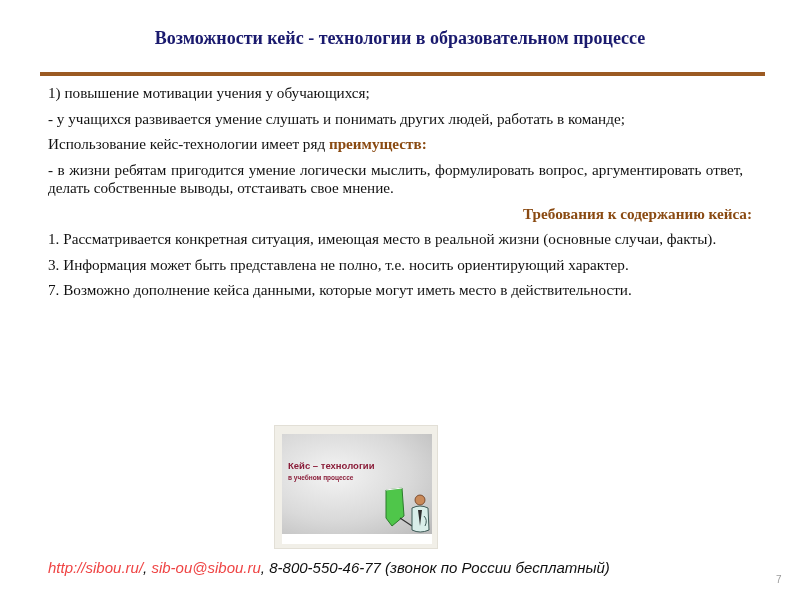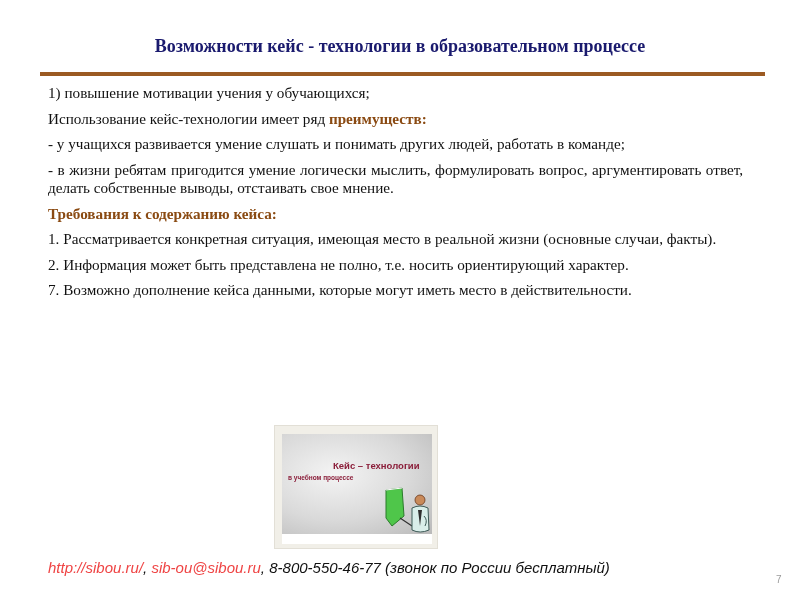--- a/index.html
+++ b/index.html
@@ -19,21 +19,20 @@
       position: absolute;
       left: 0;
       top: 28px;
       width: 800px;
       text-align: center;
       font-family: "Liberation Serif", serif;
       font-weight: bold;
       font-size: 18px;
       color: #1a1a6e;
       letter-spacing: 0;
-      margin-top: 8px;
     }
     .title-rule {
       position: absolute;
       left: 40px;
       top: 72px;
       width: 725px;
       height: 4px;
       background: #9b5a22;
     }
     .content {
@@ -51,21 +50,21 @@
     }
     .para.justify-last {
       text-align: justify;
       text-align-last: left;
     }
     .accent {
       color: #8a4a12;
       font-weight: bold;
     }
     .subhead {
-      text-align: left;
+      text-align: right;
       color: #8a4a12;
       font-weight: bold;
       margin: 0 0 7px 0;
     }
     .pic-frame {
       position: absolute;
       left: 274px;
       top: 425px;
       width: 164px;
       height: 124px;
@@ -85,21 +84,20 @@
     }
     .pic-title {
       position: absolute;
       left: 6px;
       top: 26px;
       font-family: "Liberation Sans", "DejaVu Sans", sans-serif;
       font-weight: bold;
       font-size: 9.5px;
       color: #8b1e3a;
       white-space: nowrap;
-      margin-left: 45px;
     }
     .pic-subtitle {
       position: absolute;
       left: 6px;
       top: 40px;
       font-family: "Liberation Sans", "DejaVu Sans", sans-serif;
       font-weight: bold;
       font-size: 6.5px;
       color: #8b1e3a;
       white-space: nowrap;
@@ -134,28 +132,28 @@
     }
   </style>
 </head>
 <body>
 
 <div class="slide-title">Возможности кейс - технологии в образовательном процессе</div>
 <div class="title-rule"></div>
 
 <div class="content">
   <p class="para">1) повышение мотивации учения у обучающихся;</p>
+  <p class="para">- у учащихся развивается умение слушать и понимать других людей, работать в команде;</p>
   <p class="para">
     <span>Использование кейс-технологии имеет ряд </span><span class="accent">преимуществ:</span>
   </p>
-  <p class="para">- у учащихся развивается умение слушать и понимать других людей, работать в команде;</p>
   <p class="para justify-last">- в жизни ребятам пригодится умение логически мыслить, формулировать вопрос, аргументировать ответ, делать собственные выводы, отстаивать свое мнение.</p>
   <p class="subhead">Требования к содержанию кейса:</p>
   <p class="para justify-last">1. Рассматривается конкретная ситуация, имеющая место в реальной жизни (основные случаи, факты).</p>
-  <p class="para">2. Информация может быть представлена не полно, т.е. носить ориентирующий характер.</p>
+  <p class="para">3. Информация может быть представлена не полно, т.е. носить ориентирующий характер.</p>
   <p class="para">7. Возможно дополнение кейса данными, которые могут иметь место в действительности.</p>
 </div>
 
 <div class="pic-frame">
   <div class="pic-slide">
     <div class="pic-title">Кейс – технологии</div>
     <div class="pic-subtitle">в учебном процессе</div>
     <svg class="pic-figure" viewBox="0 0 50 48">
       <polygon points="4,4 20,2 22,30 10,40 4,32" fill="#4fc64a" stroke="#2b7a2b" stroke-width="1"></polygon>
       <line x1="4" y1="4" x2="20" y2="2" stroke="#ffffff" stroke-width="1.2"></line>

